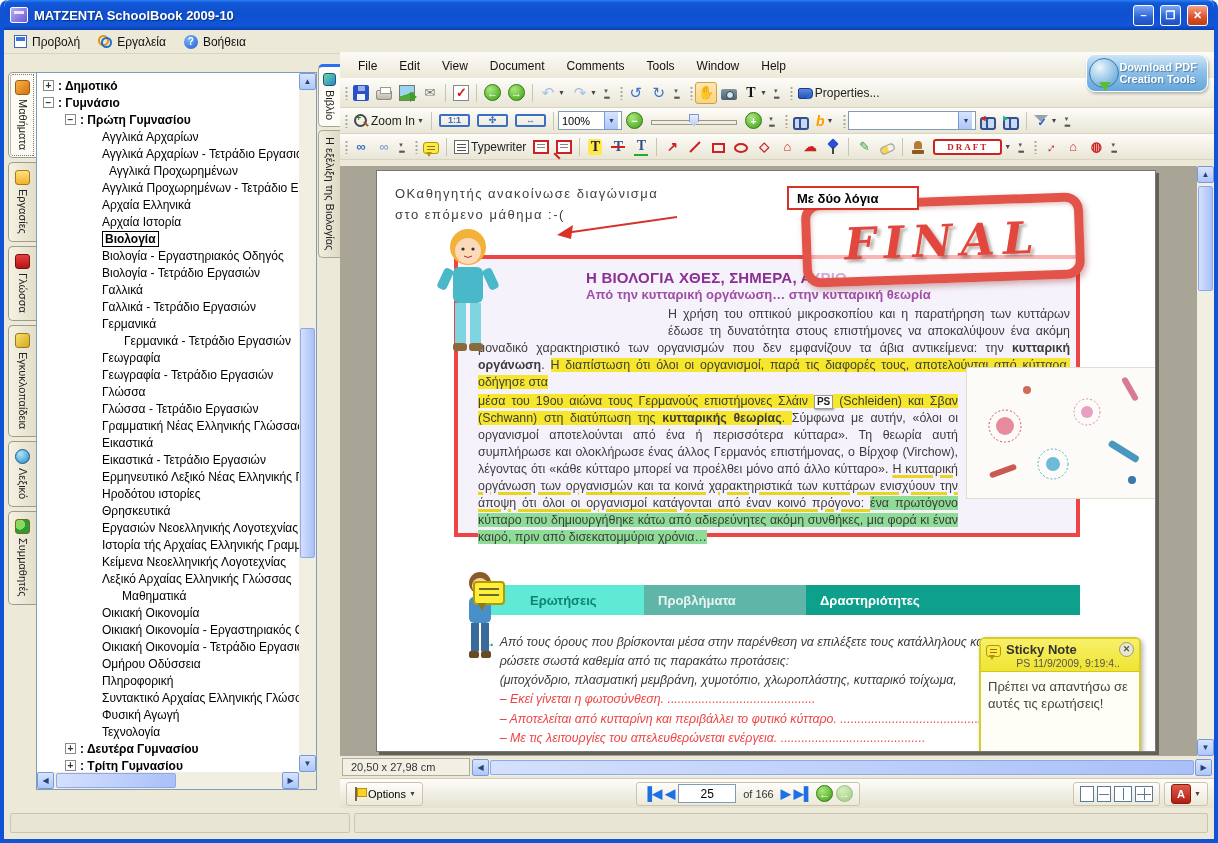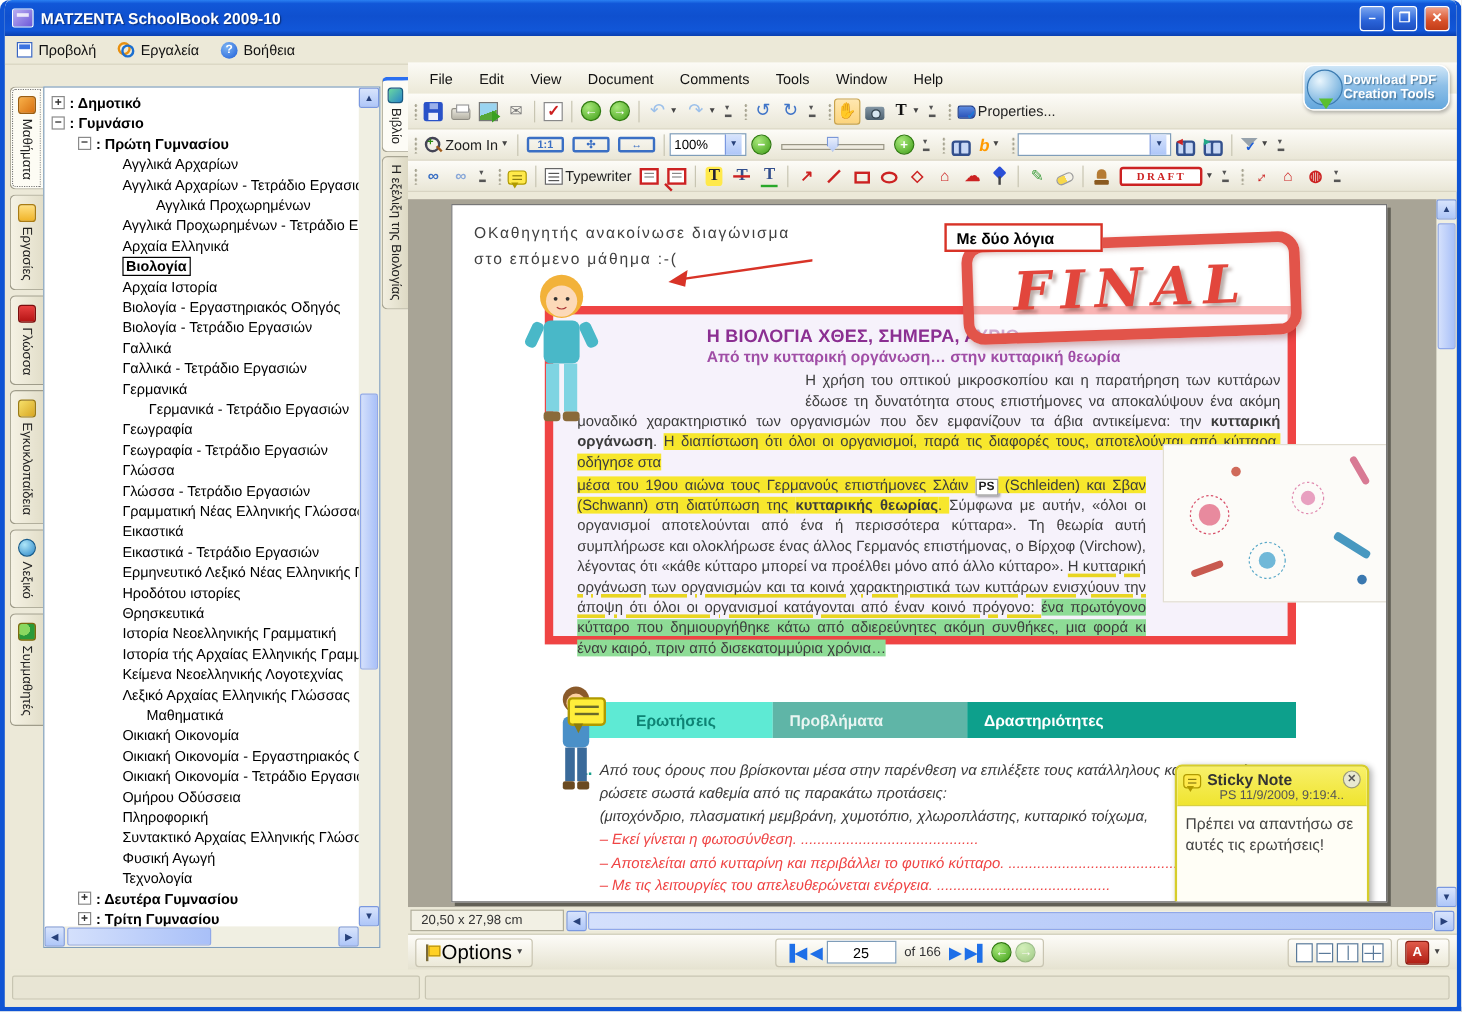--- a/index.html
+++ b/index.html
@@ -146,21 +146,21 @@
   .page{position:absolute;left:36px;top:4px;width:780px;height:582px;background:#fff;border:1px solid #777;
     box-shadow:3px 3px 0 rgba(40,40,35,.55);overflow:hidden;}
   .doc-sb{position:absolute;right:0;top:0;bottom:0;width:17px;background:#f0efe2;}
   .typew{position:absolute;left:18px;top:12px;font-family:"DejaVu Sans Mono",monospace;font-size:13px;letter-spacing:1.5px;line-height:21px;color:#3f3f3f;white-space:pre;}
   .callout-box{position:absolute;left:410px;top:15px;width:132px;height:24px;border:2px solid #d83327;background:#fff;
     font-size:13px;font-weight:bold;color:#000;display:flex;align-items:center;padding-left:8px;z-index:16;}
   .stamp{position:absolute;left:425px;top:26px;width:282px;height:86px;border:9px solid #e2544a;border-radius:18px;
     transform:rotate(-2deg);display:flex;align-items:center;justify-content:center;z-index:15;
     box-shadow:2px 3px 6px rgba(120,30,20,.35), inset 1px 2px 4px rgba(120,30,20,.25);background:rgba(255,255,255,.6);}
   .stamp span{font-family:"DejaVu Serif",serif;font-weight:bold;font-style:italic;font-size:44px;letter-spacing:8px;color:#e2463c;text-shadow:3px 3px 3px rgba(60,20,10,.35);}
-  .lav{position:absolute;left:77px;top:84px;width:626px;height:282px;background:#f6f2fb;border:7px solid #ef4444;z-index:2;}
+  .lav{position:absolute;left:77px;top:84px;width:626px;height:282px;background:#f6f2fb;border:4px solid #ef4444;z-index:2;}
   .lav h2{margin:10px 8px 0 128px;font-size:15px;color:#8b2f92;letter-spacing:.2px;}
   .lav h3{margin:1px 8px 4px 128px;font-size:13px;color:#a04ea6;font-weight:bold;}
   .bodytxt{margin:2px 6px 0 20px;font-size:12.4px;line-height:17px;color:#3c3c3c;text-align:justify;}
   .ind{float:left;width:190px;height:34px;}
   .imgspace{float:right;width:112px;height:122px;}
   .t{} .b{font-weight:bold;}
   .hy{background:#f7e72c;}
   .uy{text-decoration:underline;text-decoration-color:#e8d522;text-decoration-thickness:2.5px;}
   .hg{background:#8edc96;}
   .psnote{display:inline-block;background:#fff;border:1px solid #999;box-shadow:1px 1px 2px rgba(0,0,0,.4);font-weight:bold;font-size:10px;padding:0 2px;line-height:12px;color:#222;}
@@ -292,47 +292,47 @@
         <div class="tree-row" style="padding-left: 50px;">
           <span class="exp"></span>
           <span class="tree-label">Αγγλικά Αρχαρίων</span>
         </div>
 
         <div class="tree-row" style="padding-left: 50px;">
           <span class="exp"></span>
           <span class="tree-label">Αγγλικά Αρχαρίων - Τετράδιο Εργασιώ</span>
         </div>
 
-        <div class="tree-row" style="padding-left: 78px;">
+        <div class="tree-row" style="padding-left: 57px;">
           <span class="exp"></span>
           <span class="tree-label">Αγγλικά Προχωρημένων</span>
         </div>
 
         <div class="tree-row" style="padding-left: 50px;">
           <span class="exp"></span>
           <span class="tree-label">Αγγλικά Προχωρημένων - Τετράδιο Ερ</span>
         </div>
 
         <div class="tree-row" style="padding-left: 50px;">
           <span class="exp"></span>
           <span class="tree-label">Αρχαία Ελληνικά</span>
         </div>
 
+        <div class="tree-row" style="padding-left: 50px;">
+          <span class="exp"></span>
+          <span class="tree-label">Αρχαία Ιστορία</span>
+        </div>
+
         <div class="tree-row selected" style="padding-left: 50px;">
           <span class="exp"></span>
           <span class="tree-label">Βιολογία</span>
         </div>
 
         <div class="tree-row" style="padding-left: 50px;">
           <span class="exp"></span>
-          <span class="tree-label">Αρχαία Ιστορία</span>
-        </div>
-
-        <div class="tree-row" style="padding-left: 50px;">
-          <span class="exp"></span>
           <span class="tree-label">Βιολογία - Εργαστηριακός Οδηγός</span>
         </div>
 
         <div class="tree-row" style="padding-left: 50px;">
           <span class="exp"></span>
           <span class="tree-label">Βιολογία - Τετράδιο Εργασιών</span>
         </div>
 
         <div class="tree-row" style="padding-left: 50px;">
           <span class="exp"></span>
@@ -399,21 +399,21 @@
           <span class="tree-label">Ηροδότου ιστορίες</span>
         </div>
 
         <div class="tree-row" style="padding-left: 50px;">
           <span class="exp"></span>
           <span class="tree-label">Θρησκευτικά</span>
         </div>
 
         <div class="tree-row" style="padding-left: 50px;">
           <span class="exp"></span>
-          <span class="tree-label">Ιστορία Νεοελληνικής Γραμματική</span>
+          <span class="tree-label">Εργασιών Νεοελληνικής Λογοτεχνίας</span>
         </div>
 
         <div class="tree-row" style="padding-left: 50px;">
           <span class="exp"></span>
           <span class="tree-label">Ιστορία τής Αρχαίας Ελληνικής Γραμμ</span>
         </div>
 
         <div class="tree-row" style="padding-left: 50px;">
           <span class="exp"></span>
           <span class="tree-label">Κείμενα Νεοελληνικής Λογοτεχνίας</span>
@@ -877,21 +877,21 @@
         <div class="hscroll">
           <div class="sb-btn">◀</div>
           <div class="sb-thumb" style="flex:1;height:15px;margin:0 1px;"></div>
           <div class="sb-btn">▶</div>
         </div>
       </div>
 
       <div class="statusbar">
         <div class="sgrp">
           <span class="flag"></span>
-          <span style="font-size:17px">Options</span>
+          <span style="font-size:11px">Options</span>
             <span class="dd">▼</span>
         </div>
         <div class="sgrp" style="margin-left:auto;">
           <span class="navt">▐◀</span>
           <span class="navt">◀</span>
           <span class="pagebox">25</span>
           <span class="oflabel">of 166</span>
           <span class="navt">▶</span>
           <span class="navt">▶▌</span>
           <span class="circ">←</span>

